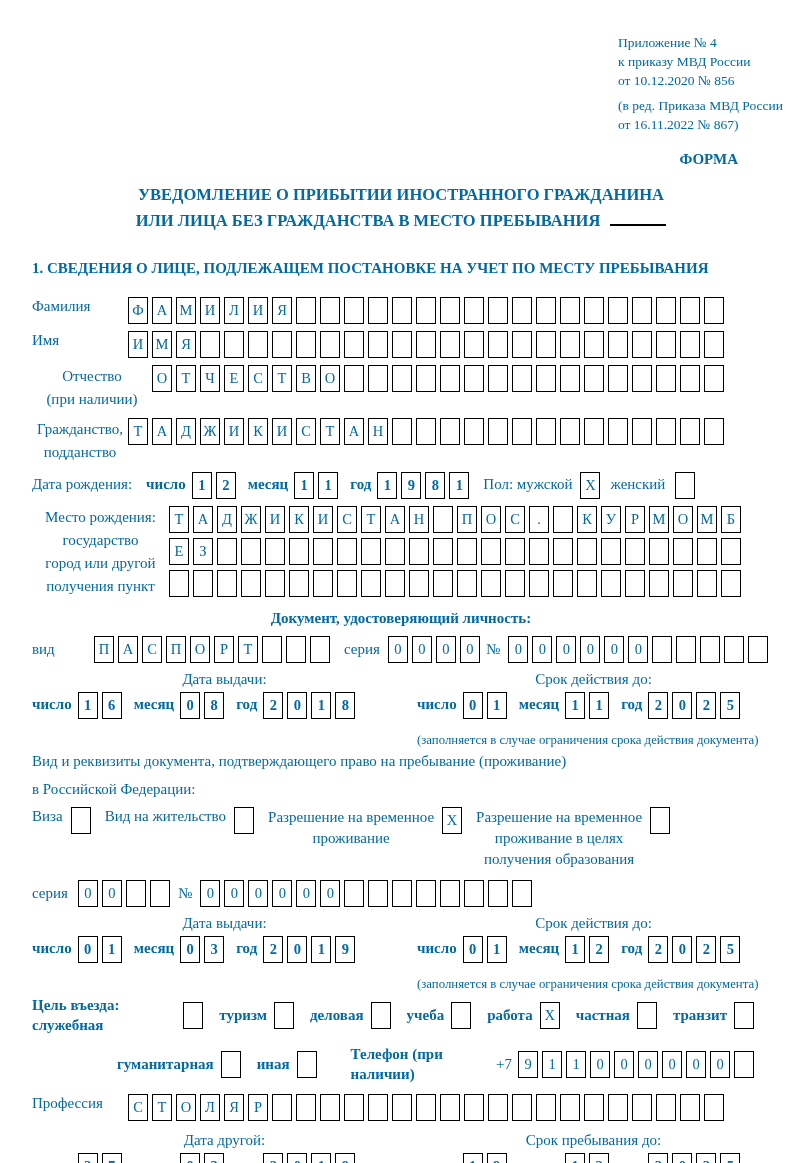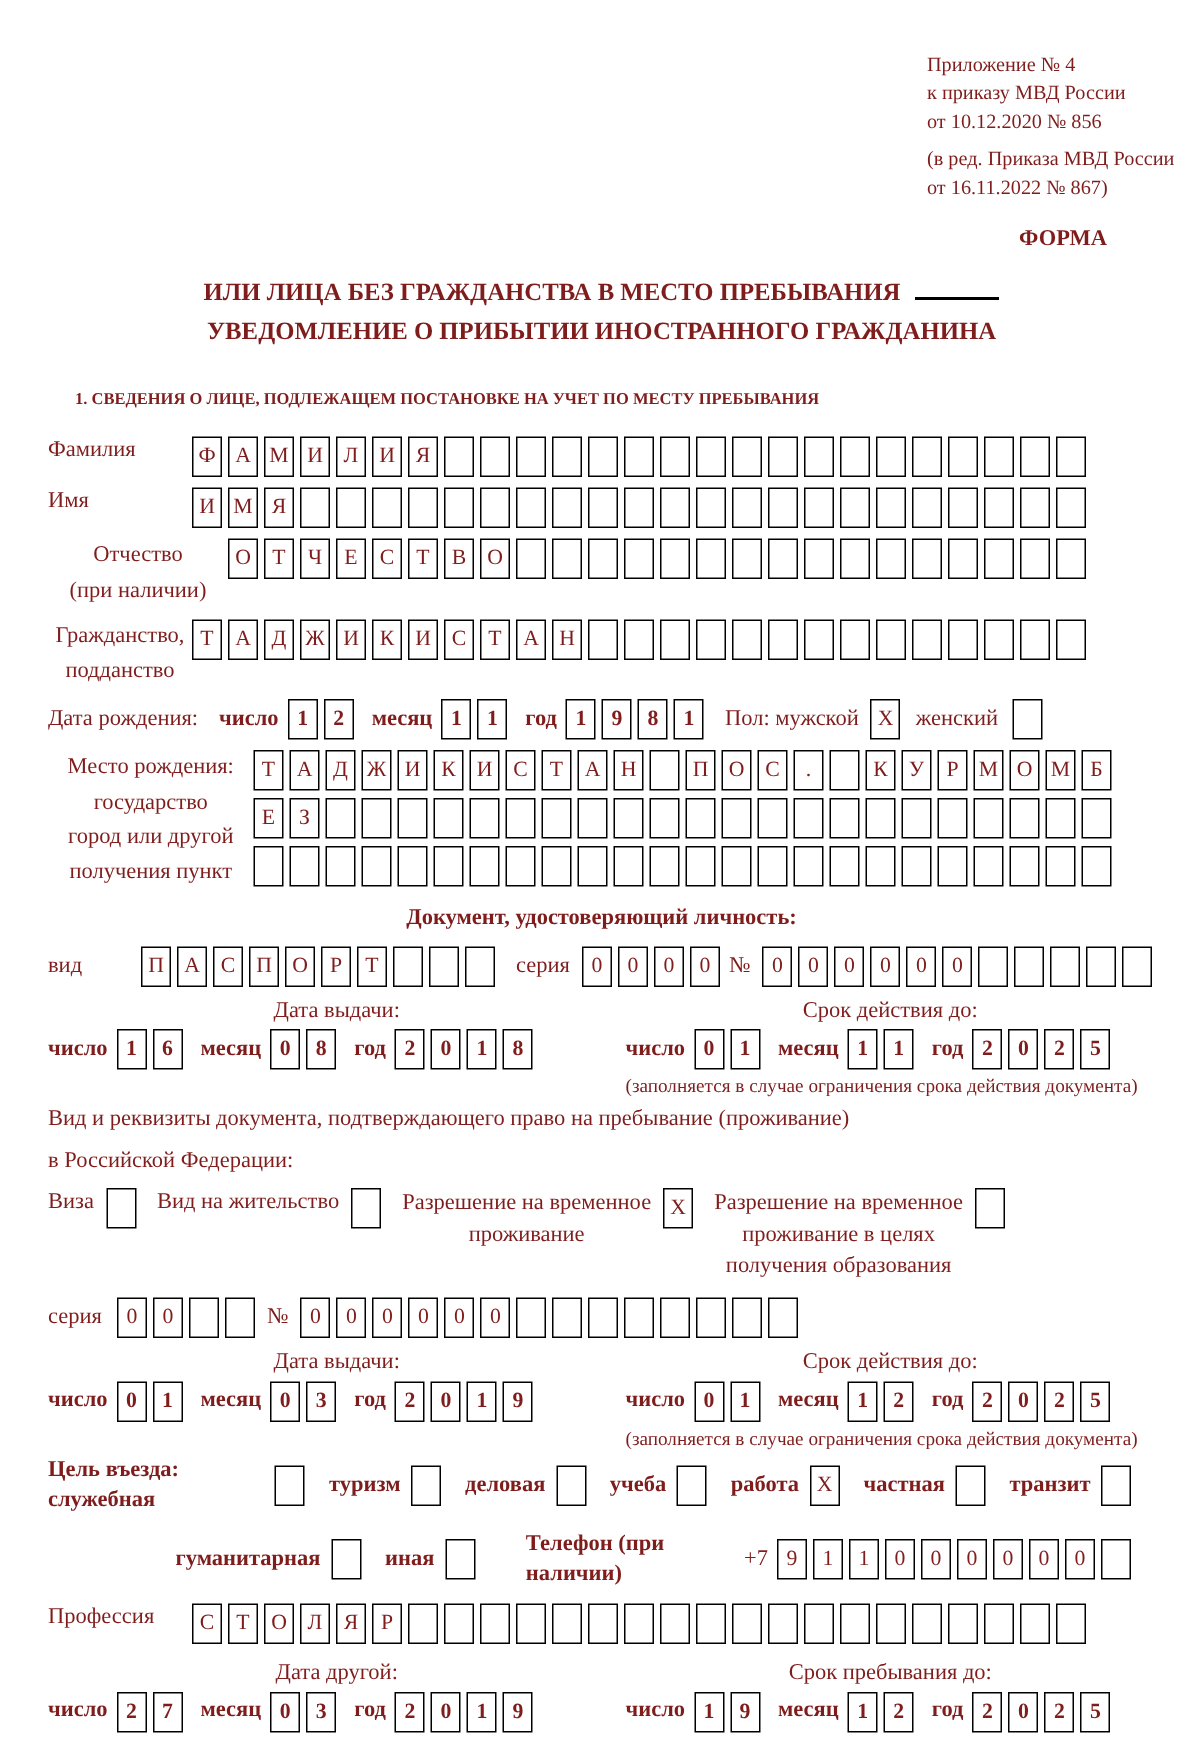--- a/index.html
+++ b/index.html
@@ -1,49 +1,49 @@
 <!DOCTYPE html>
 <html><head>
 <meta charset="utf-8">
 <style>
   html,body{margin:0;padding:0;background:#ffffff;}
   .page{
     width:800px;height:1163px;box-sizing:border-box;
     padding:34px 30px 20px 32px;
-    background:#ffffff;color:#7f1d1d;
+    background:#ffffff;color:#0369a1;
     font-family:"Liberation Serif", serif;
     font-size:15px;line-height:1.3;
     position:relative;overflow:hidden;
   }
   .annex{margin-left:586px;width:190px;font-size:13.5px;line-height:1.4;}
   .annex .note{margin-top:6px;}
   .forma{font-weight:bold;text-align:right;padding-right:32px;font-size:15px;margin:16px 0 12px;}
   .title{text-align:center;font-weight:bold;font-size:16.5px;line-height:1.55;margin:2px 0 0;}
   .title-underline{display:inline-block;width:56px;border-bottom:2px solid #000;height:13px;margin-left:10px;}
-  .sec-head{font-weight:bold;font-size:11px;margin:26px 18px 18px;}
+  .sec-head{font-weight:bold;font-size:15px;margin:26px 0 18px;}
   .frow{display:flex;align-items:flex-start;margin-bottom:7px;}
   .flabel{flex:none;}
   .boxrow{display:flex;flex:none;}
   .cell{
     flex:none;display:inline-flex;align-items:center;justify-content:center;
     width:18px;height:25px;border:1.6px solid #000;margin-right:4px;
     font-size:14.5px;font-family:"Liberation Serif", serif;background:#fff;
   }
   .lblw1{width:96px;}   
   .lblw2{width:120px;}  
   .lblw3{width:137px;}  
   .stack{line-height:1.55;text-align:center;}
   .dg{display:flex;align-items:center;font-weight:bold;}
   .dg .lab{margin:0 6px 0 0;}
   .dg .boxrow{margin-right:8px;}
   .two-col{display:flex;margin-bottom:4px;}
   .col-l{width:385px;flex:none;}
   .col-r{flex:1;}
   .col-head{text-align:center;margin-bottom:2px;}
-  .small-note{font-size:12.8px;margin-top:3px;white-space:nowrap;}
+  .small-note{font-size:12.8px;margin-top:13px;white-space:nowrap;}
   .doc-head{text-align:center;font-weight:bold;margin:10px 0 8px;}
   .chk{display:flex;align-items:flex-start;}
   .chk .boxrow{margin:0 10px 0 8px;}
   .chk-label-c{text-align:center;line-height:1.4;}
   .intro{margin:4px 0 8px;}
   .purpose-row{display:flex;align-items:center;margin-bottom:10px;}
   .purpose-row .lab{margin-right:7px;font-weight:bold;}
   .purpose-row .boxrow{margin-right:12px;}
   .indent85{margin-left:85px;}
   .mt4{margin-top:4px;} .mt10{margin-top:10px;}
@@ -58,22 +58,22 @@
     <div>Приложение № 4</div>
     <div>к приказу МВД России</div>
     <div>от 10.12.2020 № 856</div>
     <div class="note">(в ред. Приказа МВД России</div>
     <div>от 16.11.2022 № 867)</div>
   </div>
 
   <div class="forma">ФОРМА</div>
 
   <div class="title">
+    <div>УВЕДОМЛЕНИЕ О ПРИБЫТИИ ИНОСТРАННОГО ГРАЖДАНИНА</div>
     <div><span>ИЛИ ЛИЦА БЕЗ ГРАЖДАНСТВА В МЕСТО ПРЕБЫВАНИЯ</span><span class="title-underline"></span></div>
-    <div>УВЕДОМЛЕНИЕ О ПРИБЫТИИ ИНОСТРАННОГО ГРАЖДАНИНА</div>
   </div>
 
   <div class="sec-head">1. СВЕДЕНИЯ О ЛИЦЕ, ПОДЛЕЖАЩЕМ ПОСТАНОВКЕ НА УЧЕТ ПО МЕСТУ ПРЕБЫВАНИЯ</div>
 
   <div class="frow">
     <span class="flabel lblw1">Фамилия</span>
     <span class="boxrow">
         <span class="cell">Ф</span>
         <span class="cell">А</span>
         <span class="cell">М</span>

